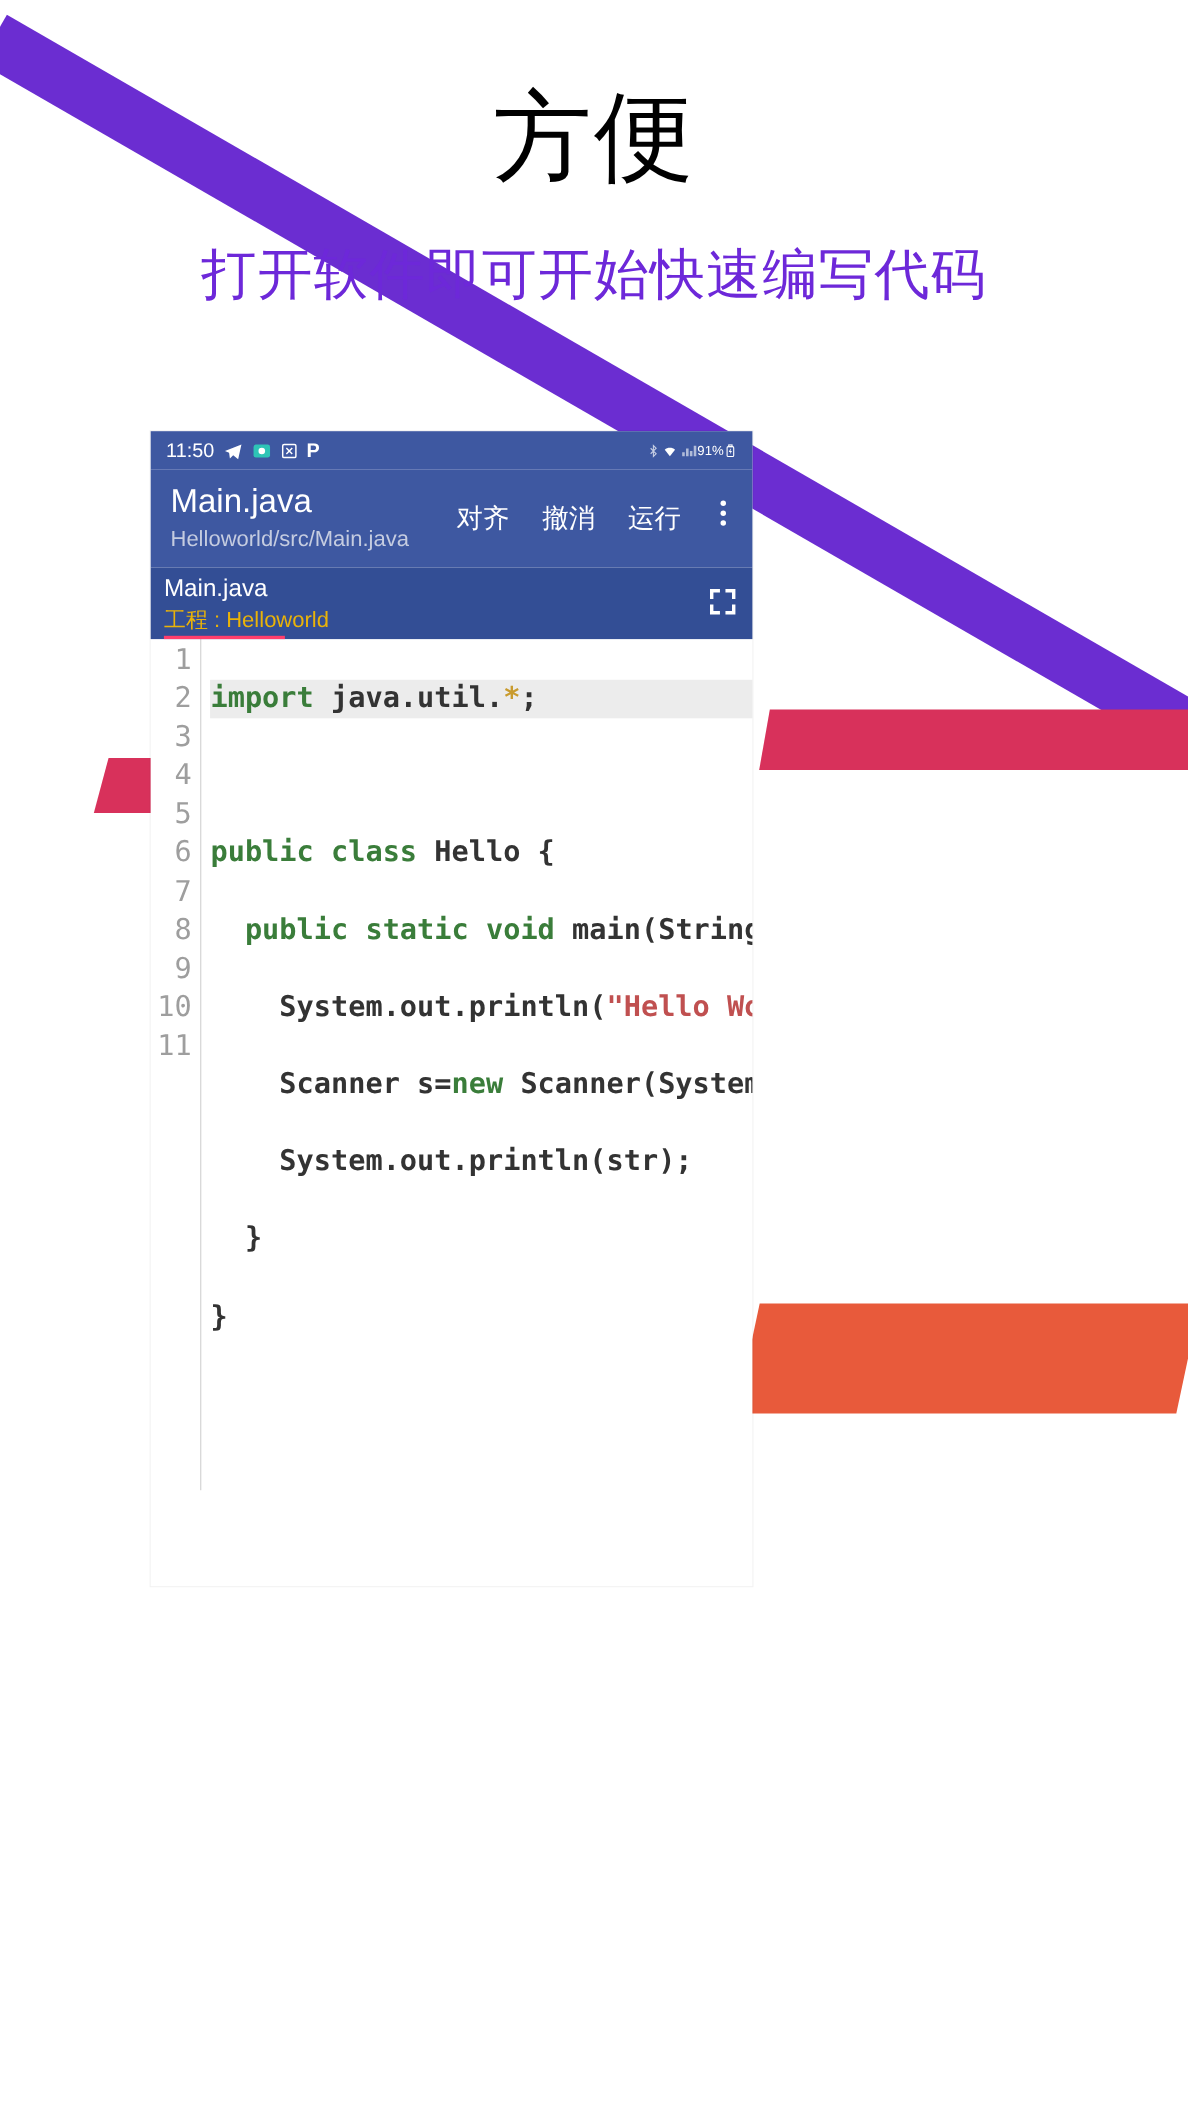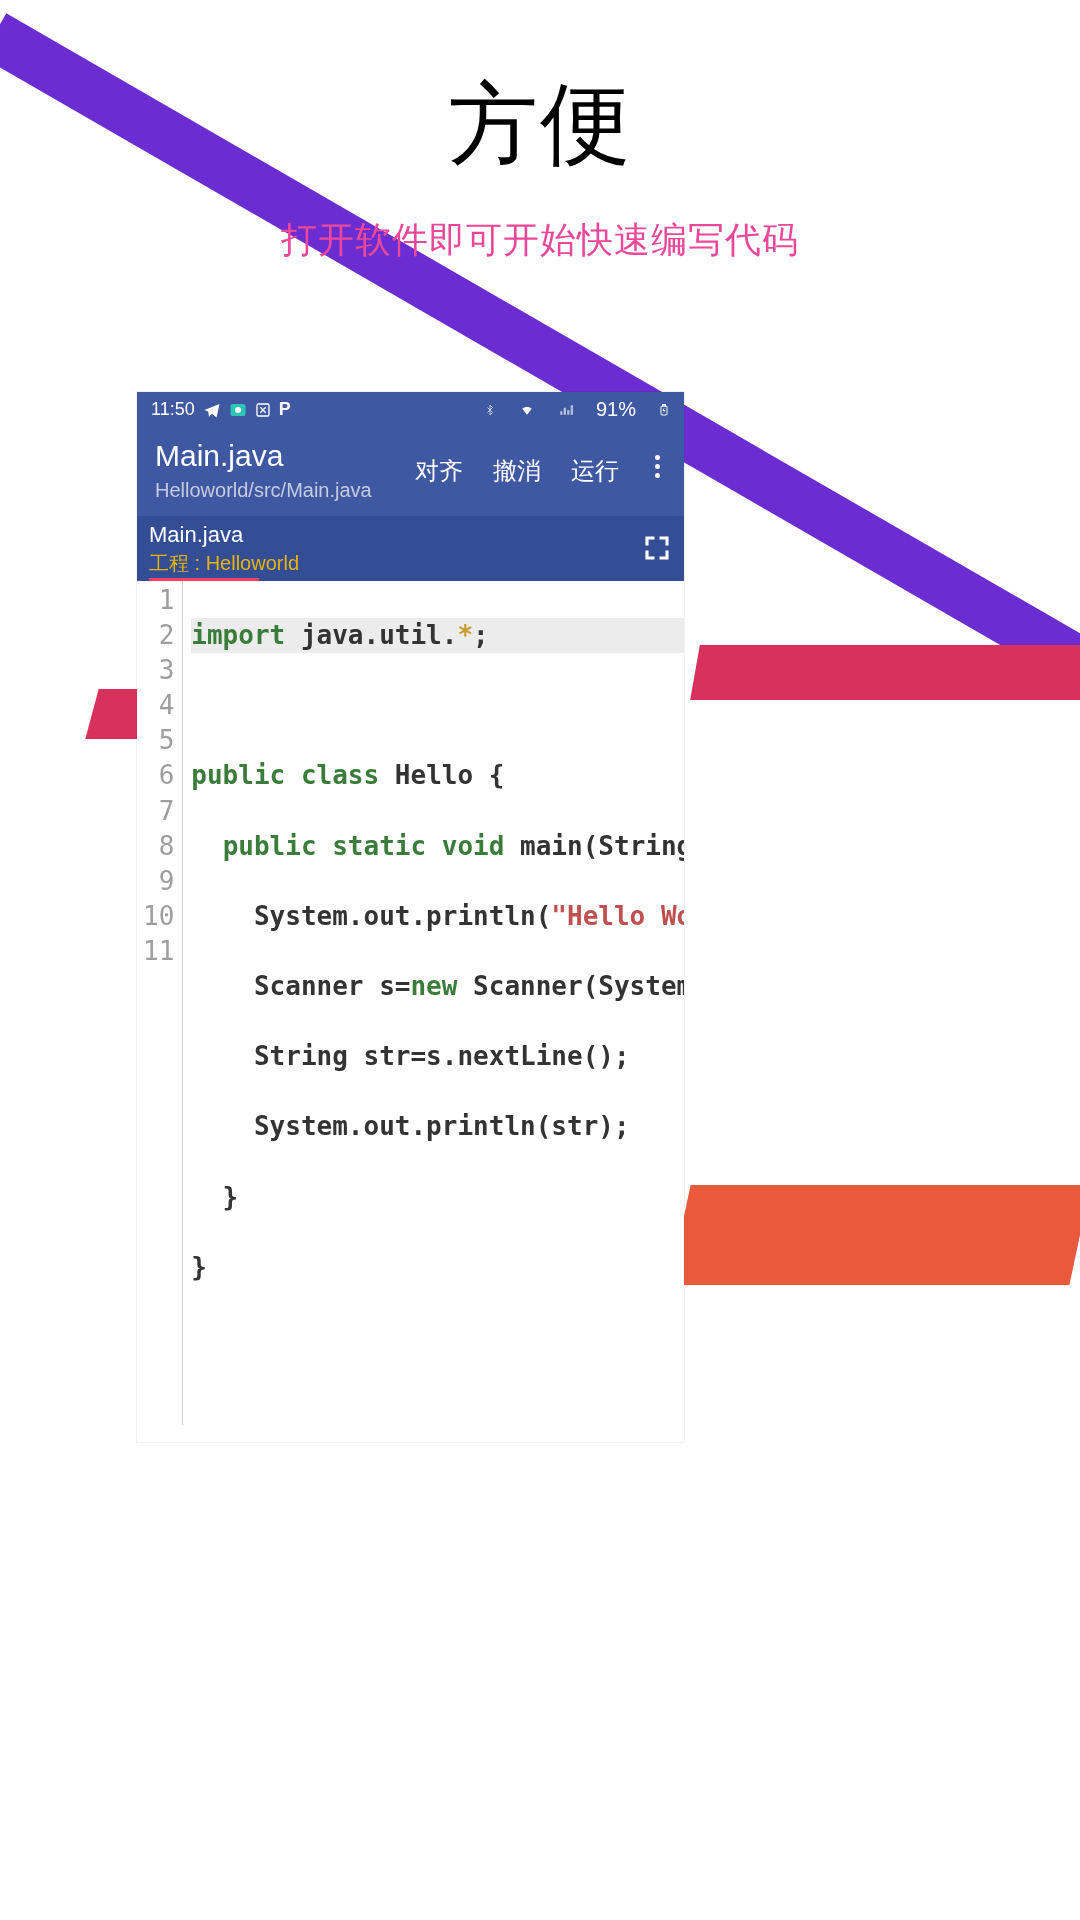--- a/index.html
+++ b/index.html
@@ -57,23 +57,23 @@
     position: relative;
     z-index: 1;
   }
   .hero-title {
     font-size: 90px;
     font-weight: 400;
     color: #000000;
     letter-spacing: 2px;
   }
   .hero-subtitle {
-    font-size: 36px;
+    font-size: 50px;
     font-weight: 400;
-    color: #ec4899;
+    color: #6d28d9;
     margin-top: 30px;
     letter-spacing: 1px;
   }
   .phone {
     position: absolute;
     top: 392px;
     left: 137px;
     width: 547px;
     height: 1050px;
     background: #ffffff;
@@ -83,21 +83,21 @@
   .status-bar {
     height: 35px;
     background: #3e58a1;
     color: #ffffff;
     display: flex;
     align-items: center;
     padding: 0 14px;
     font-size: 18px;
   }
   .status-left { display: flex; align-items: center; gap: 8px; }
-  .status-right { margin-left: auto; display: flex; align-items: center; gap: 22px; font-size: 20px; }
+  .status-right { margin-left: auto; display: flex; align-items: center; gap: 0; font-size: 12px; }
   .status-icon { display: inline-flex; align-items: center; }
   .app-bar {
     background: #3e58a1;
     color: #ffffff;
     padding: 12px 18px 14px 18px;
     display: flex;
     align-items: center;
   }
   .app-bar-titles { display: flex; flex-direction: column; }
   .app-title { font-size: 30px; font-weight: 400; }
@@ -264,21 +264,20 @@
       <div>10</div>
       <div>11</div>
     </div>
     <div class="code">
 <span class="line hl-line"><span class="kw">import</span><span class="txt"> java.util.</span><span class="op">*</span><span class="txt">;</span></span>
 <span class="line"> </span>
 <span class="line"><span class="kw">public</span> <span class="kw">class</span><span class="txt"> Hello {</span></span>
 <span class="line">  <span class="kw">public</span> <span class="kw">static</span> <span class="kw">void</span><span class="txt"> main(String[]</span></span>
 <span class="line"><span class="txt">    System.out.println(</span><span class="str">"Hello World</span></span>
 <span class="line"><span class="txt">    Scanner s=</span><span class="kw">new</span><span class="txt"> Scanner(System.in</span></span>
-<span class="line"><span class="txt">    String str=s.nextLine();</span></span>
 <span class="line"><span class="txt">    System.out.println(str);</span></span>
 <span class="line"><span class="txt">  }</span></span>
 <span class="line"><span class="txt">}</span></span>
 <span class="line"> </span>
     </div>
   </div>
 
 </div>
 
 </body></html>

